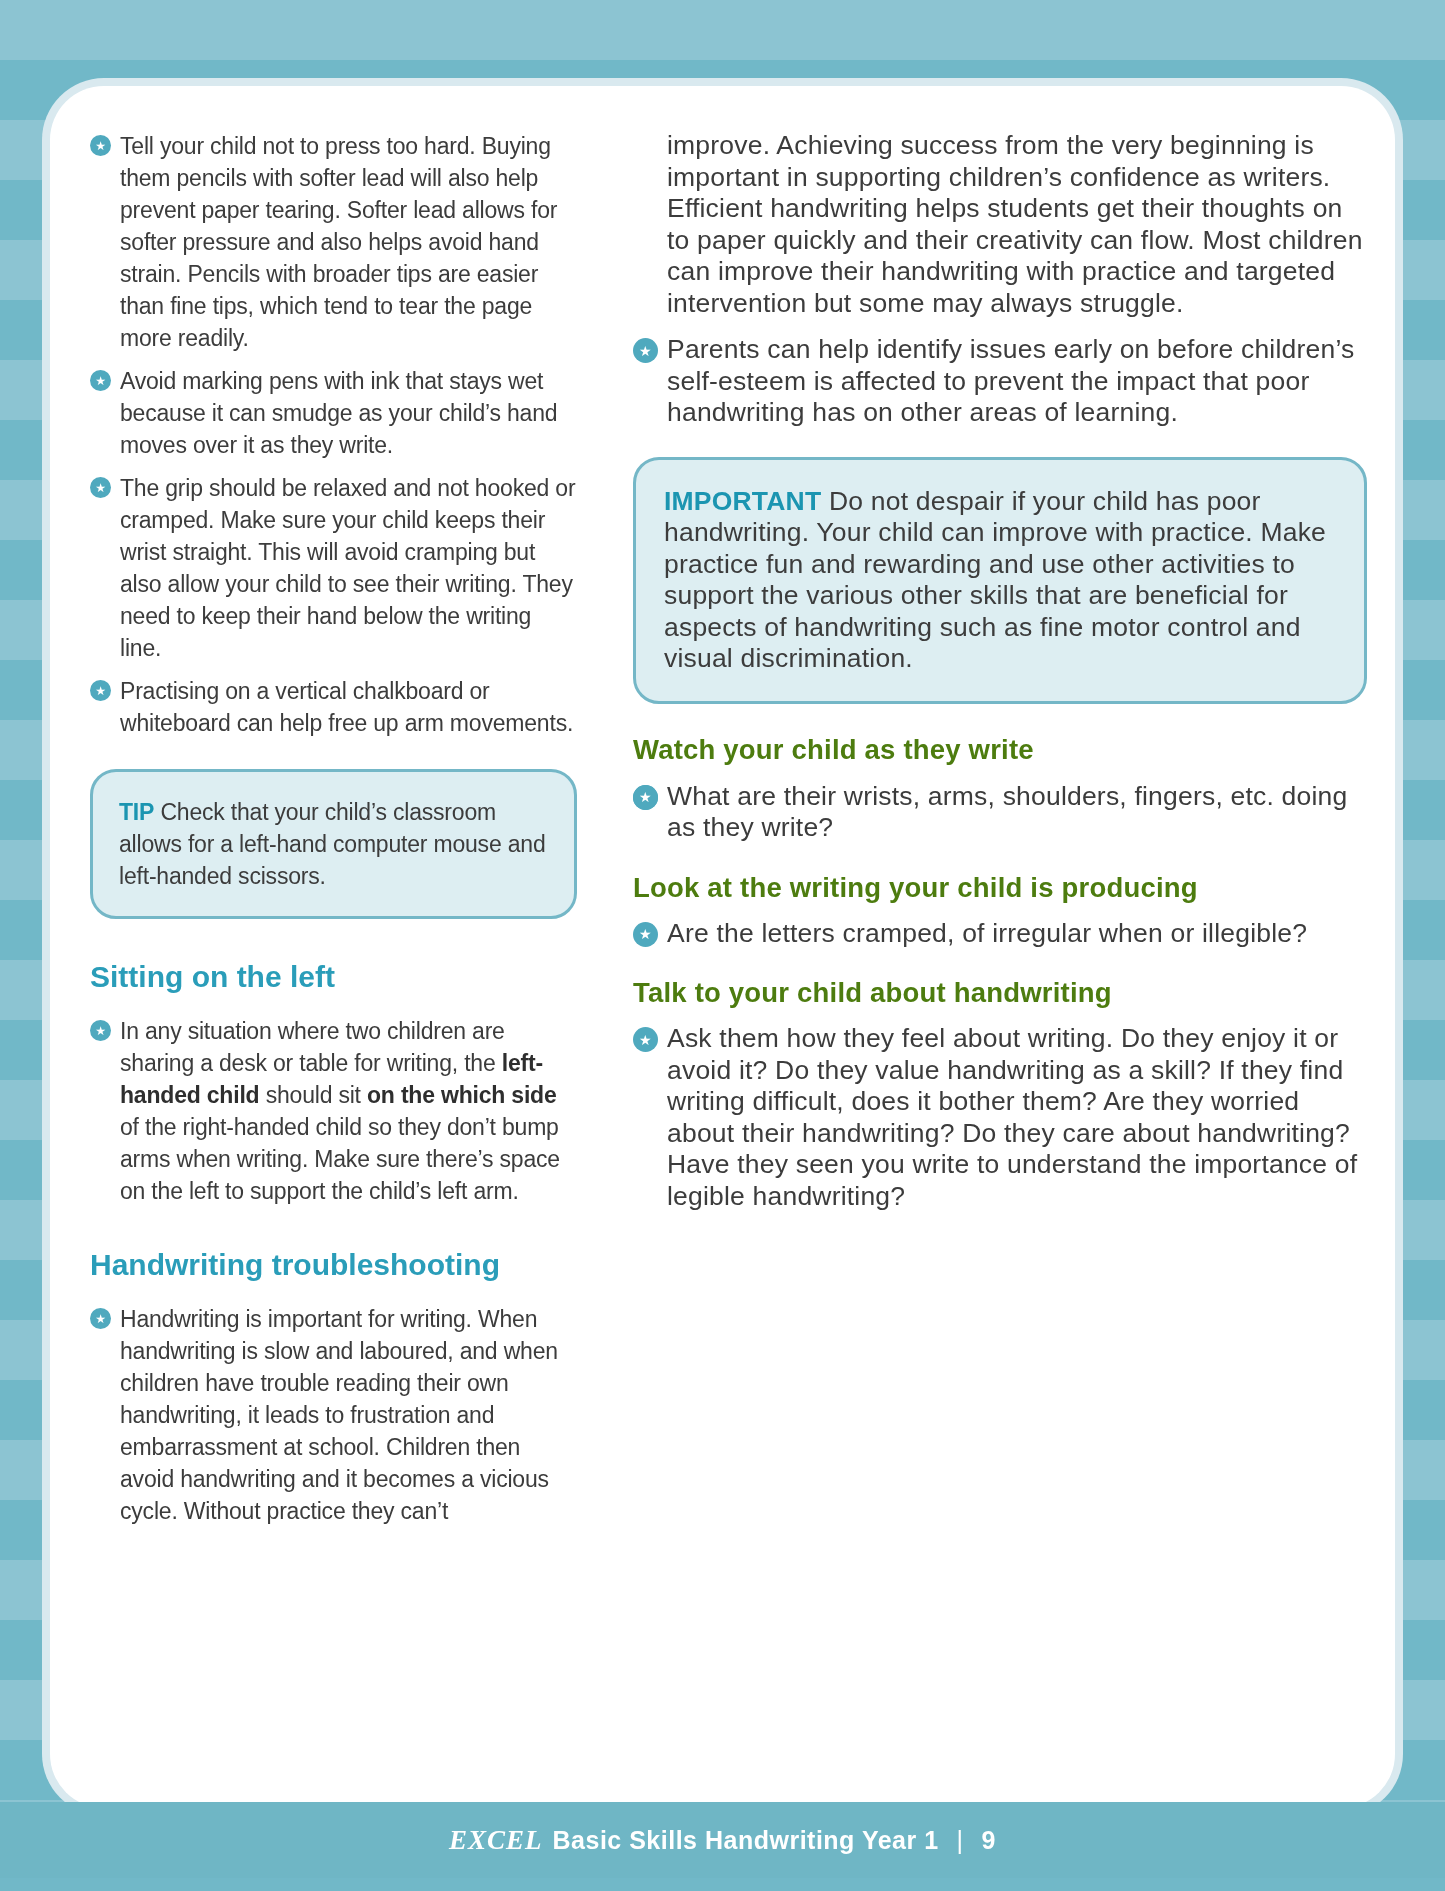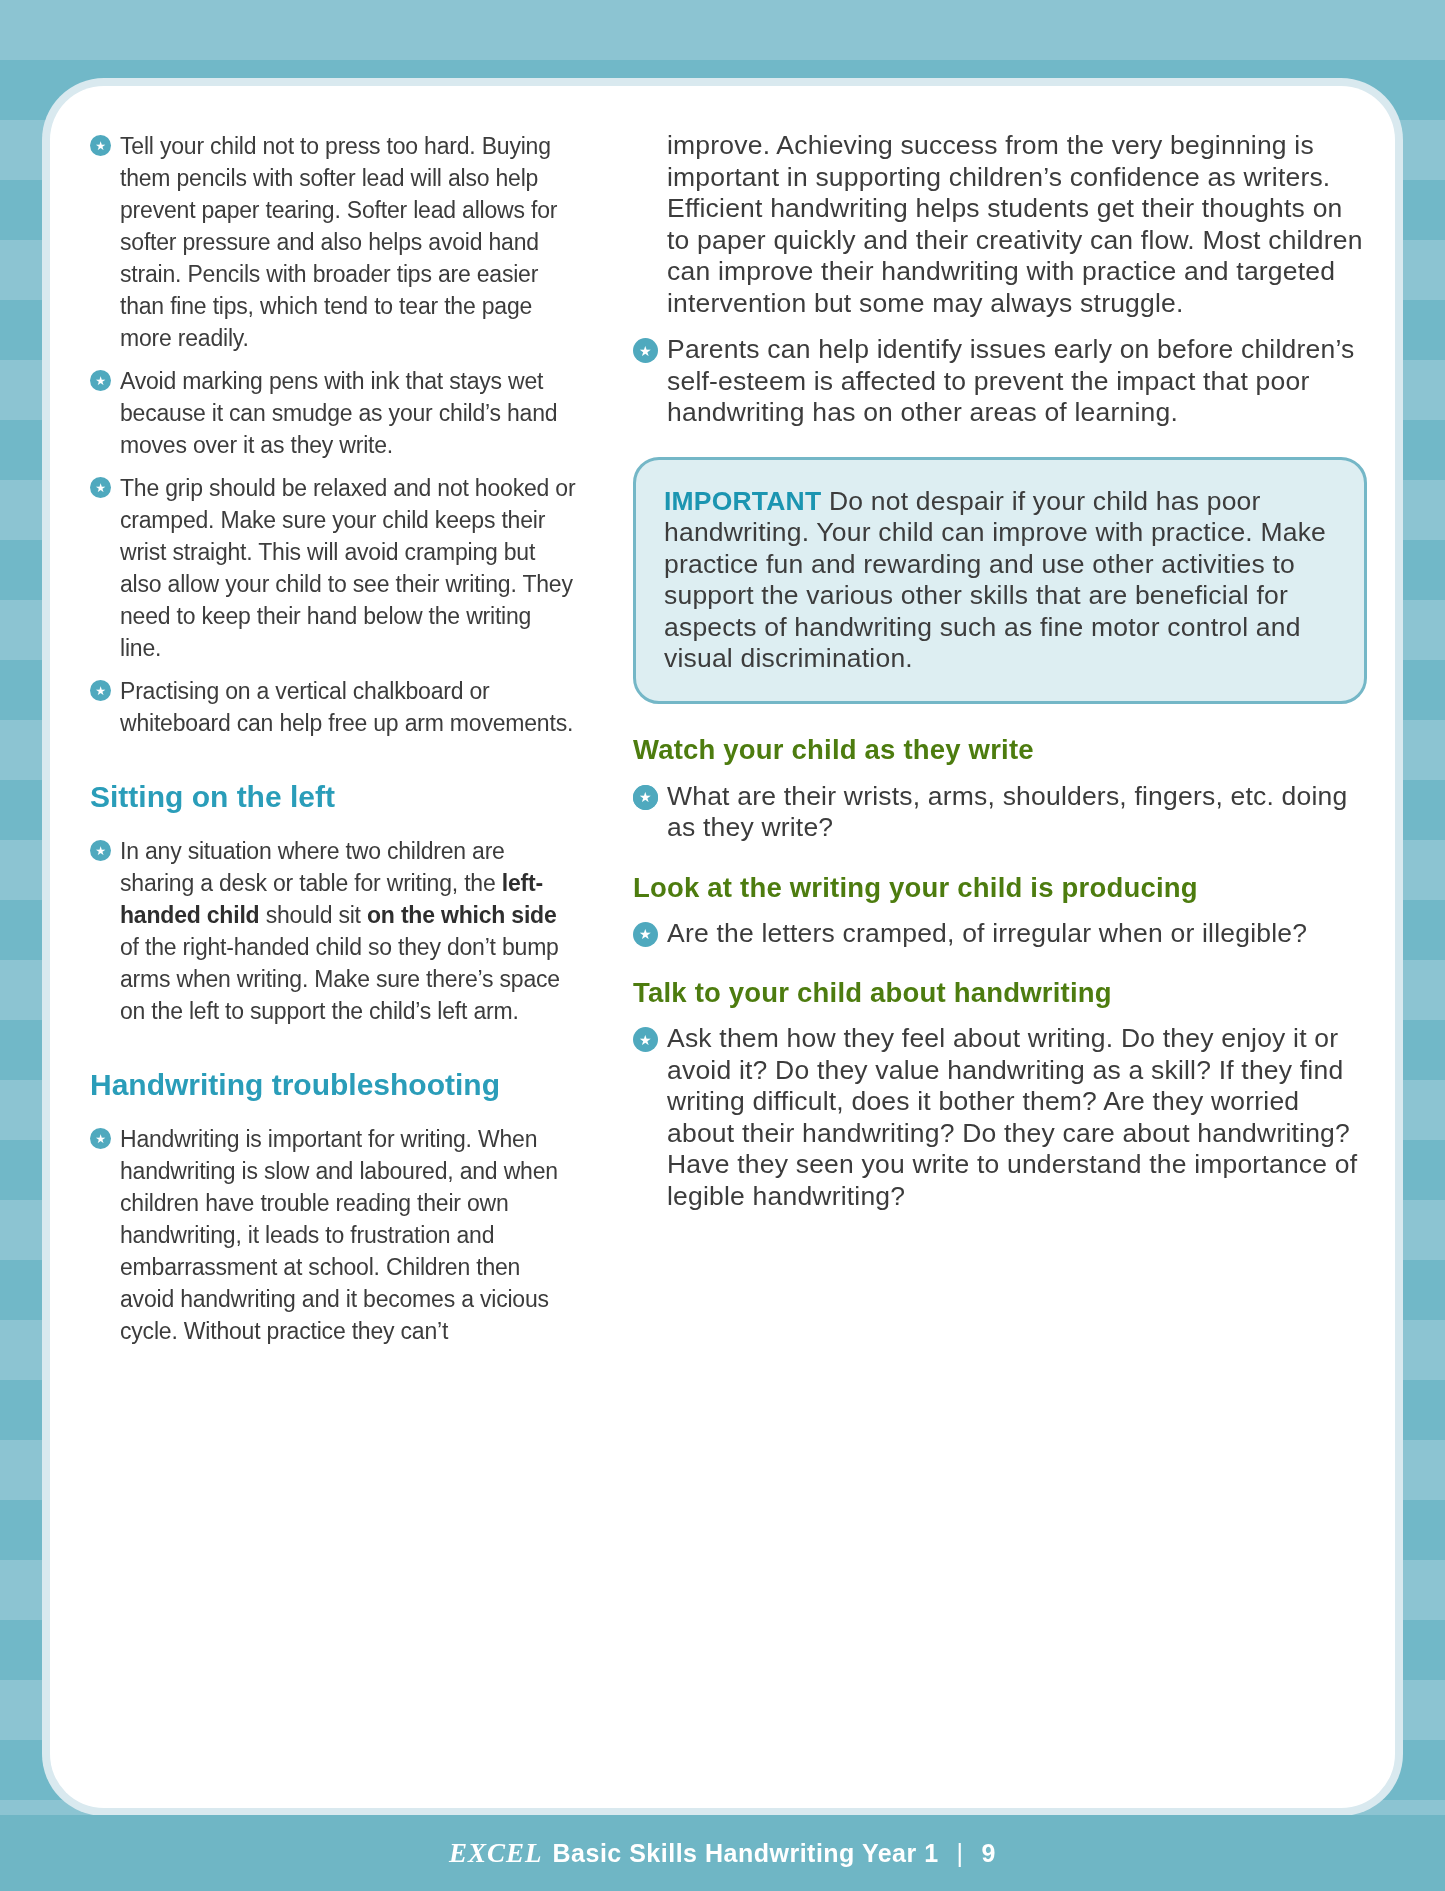--- a/index.html
+++ b/index.html
@@ -28,21 +28,21 @@
 
   .callout{background:#ddeef2;border:3px solid #74b7c7;border-radius:26px;
     padding:24px 26px;margin:30px 0 36px 0;}
   .callout p{margin:0;}
   .callout .label{color:#1b95b1;font-weight:800;}
   .col-right .callout{margin:28px 0 30px 0;padding:26px 28px;}
 
   p.cont{margin:0 0 15px 0;padding-left:34px;}
   strong{font-weight:700;color:#2e2e2e;}
 
-  .footer{position:absolute;left:0;right:0;bottom:0;height:76px;background:#6fb6c5;
+  .footer{position:absolute;left:0;right:0;bottom:13px;height:76px;background:#6fb6c5;
     display:flex;align-items:center;justify-content:center;color:#ffffff;
     font-weight:700;font-size:25px;letter-spacing:0.5px;}
   .footer .brand{font-family:"Liberation Serif",serif;font-style:italic;font-weight:700;
     font-size:27px;margin-right:10px;letter-spacing:1px;}
   .footer .sep{font-weight:400;margin:0 18px;}
 </style>
 </head>
 <body>
 
 <div class="page">
@@ -69,20 +69,23 @@
           <span class="li-text">The grip should be relaxed and not hooked or cramped. Make sure your child keeps their wrist straight. This will avoid cramping but also allow your child to see their writing. They need to keep their hand below the writing line.</span>
         </li>
         <li>
           <span class="bullet">
               <span class="star">★</span>
             </span>
           <span class="li-text">Practising on a vertical chalkboard or whiteboard can help free up arm movements.</span>
         </li>
       </ul>
 
+      <div class="callout">
+        <p><span class="label">TIP</span><span> Check that your child’s classroom allows for a left-hand computer mouse and left-handed scissors.</span></p>
+      </div>
 
       <h2>Sitting on the left</h2>
       <ul class="bullets">
         <li>
           <span class="bullet">
               <span class="star">★</span>
             </span>
           <span class="li-text"><span>In any situation where two children are sharing a desk or table for writing, the </span><strong>left-handed child</strong><span> should sit </span><strong>on the which side</strong><span> of the right-handed child so they don’t bump arms when writing. Make sure there’s space on the left to support the child’s left arm.</span></span>
         </li>
       </ul>

